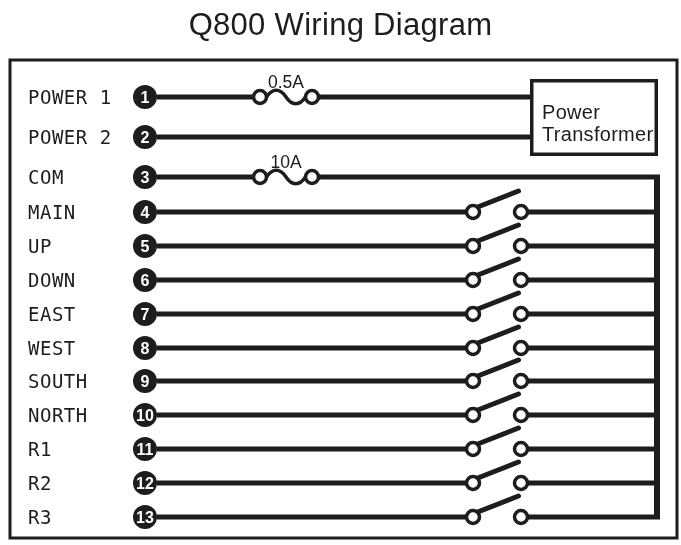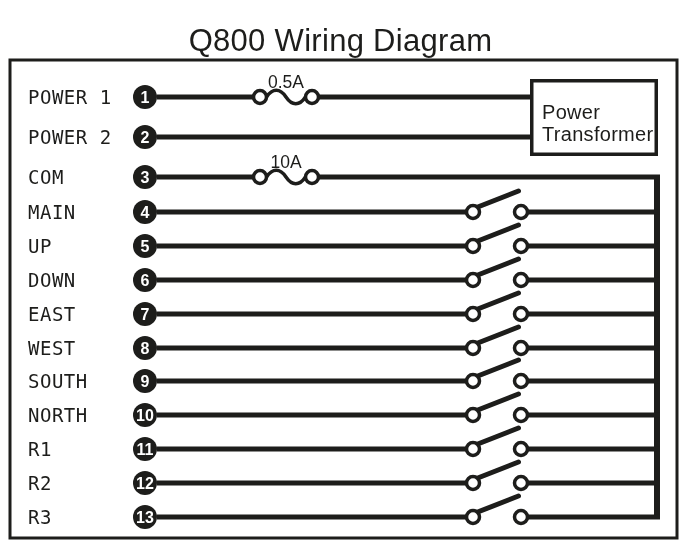--- a/index.html
+++ b/index.html
@@ -1,21 +1,21 @@
 <!DOCTYPE html>
 <html><head>
 <meta charset="utf-8">
 <style>
   html,body{margin:0;padding:0}
   body{
     width:681px;height:545px;position:relative;overflow:hidden;
     background:#ffffff;font-family:"Liberation Sans",sans-serif;
   }
   .title{
-    position:absolute;top:22px;left:0;width:100%;text-align:center;
+    position:absolute;top:6px;left:0;width:100%;text-align:center;
     font-size:31px;line-height:1.2;color:#1d1d1b;letter-spacing:.3px;
   }
   svg{position:absolute;left:0;top:0}
   svg text{fill:#1d1d1b}
   .row-label{
     font-family:"DejaVu Sans Mono","Liberation Mono",monospace;
     font-size:19px;letter-spacing:.5px;
   }
   .terminal-number{
     font-family:"Liberation Sans",sans-serif;

